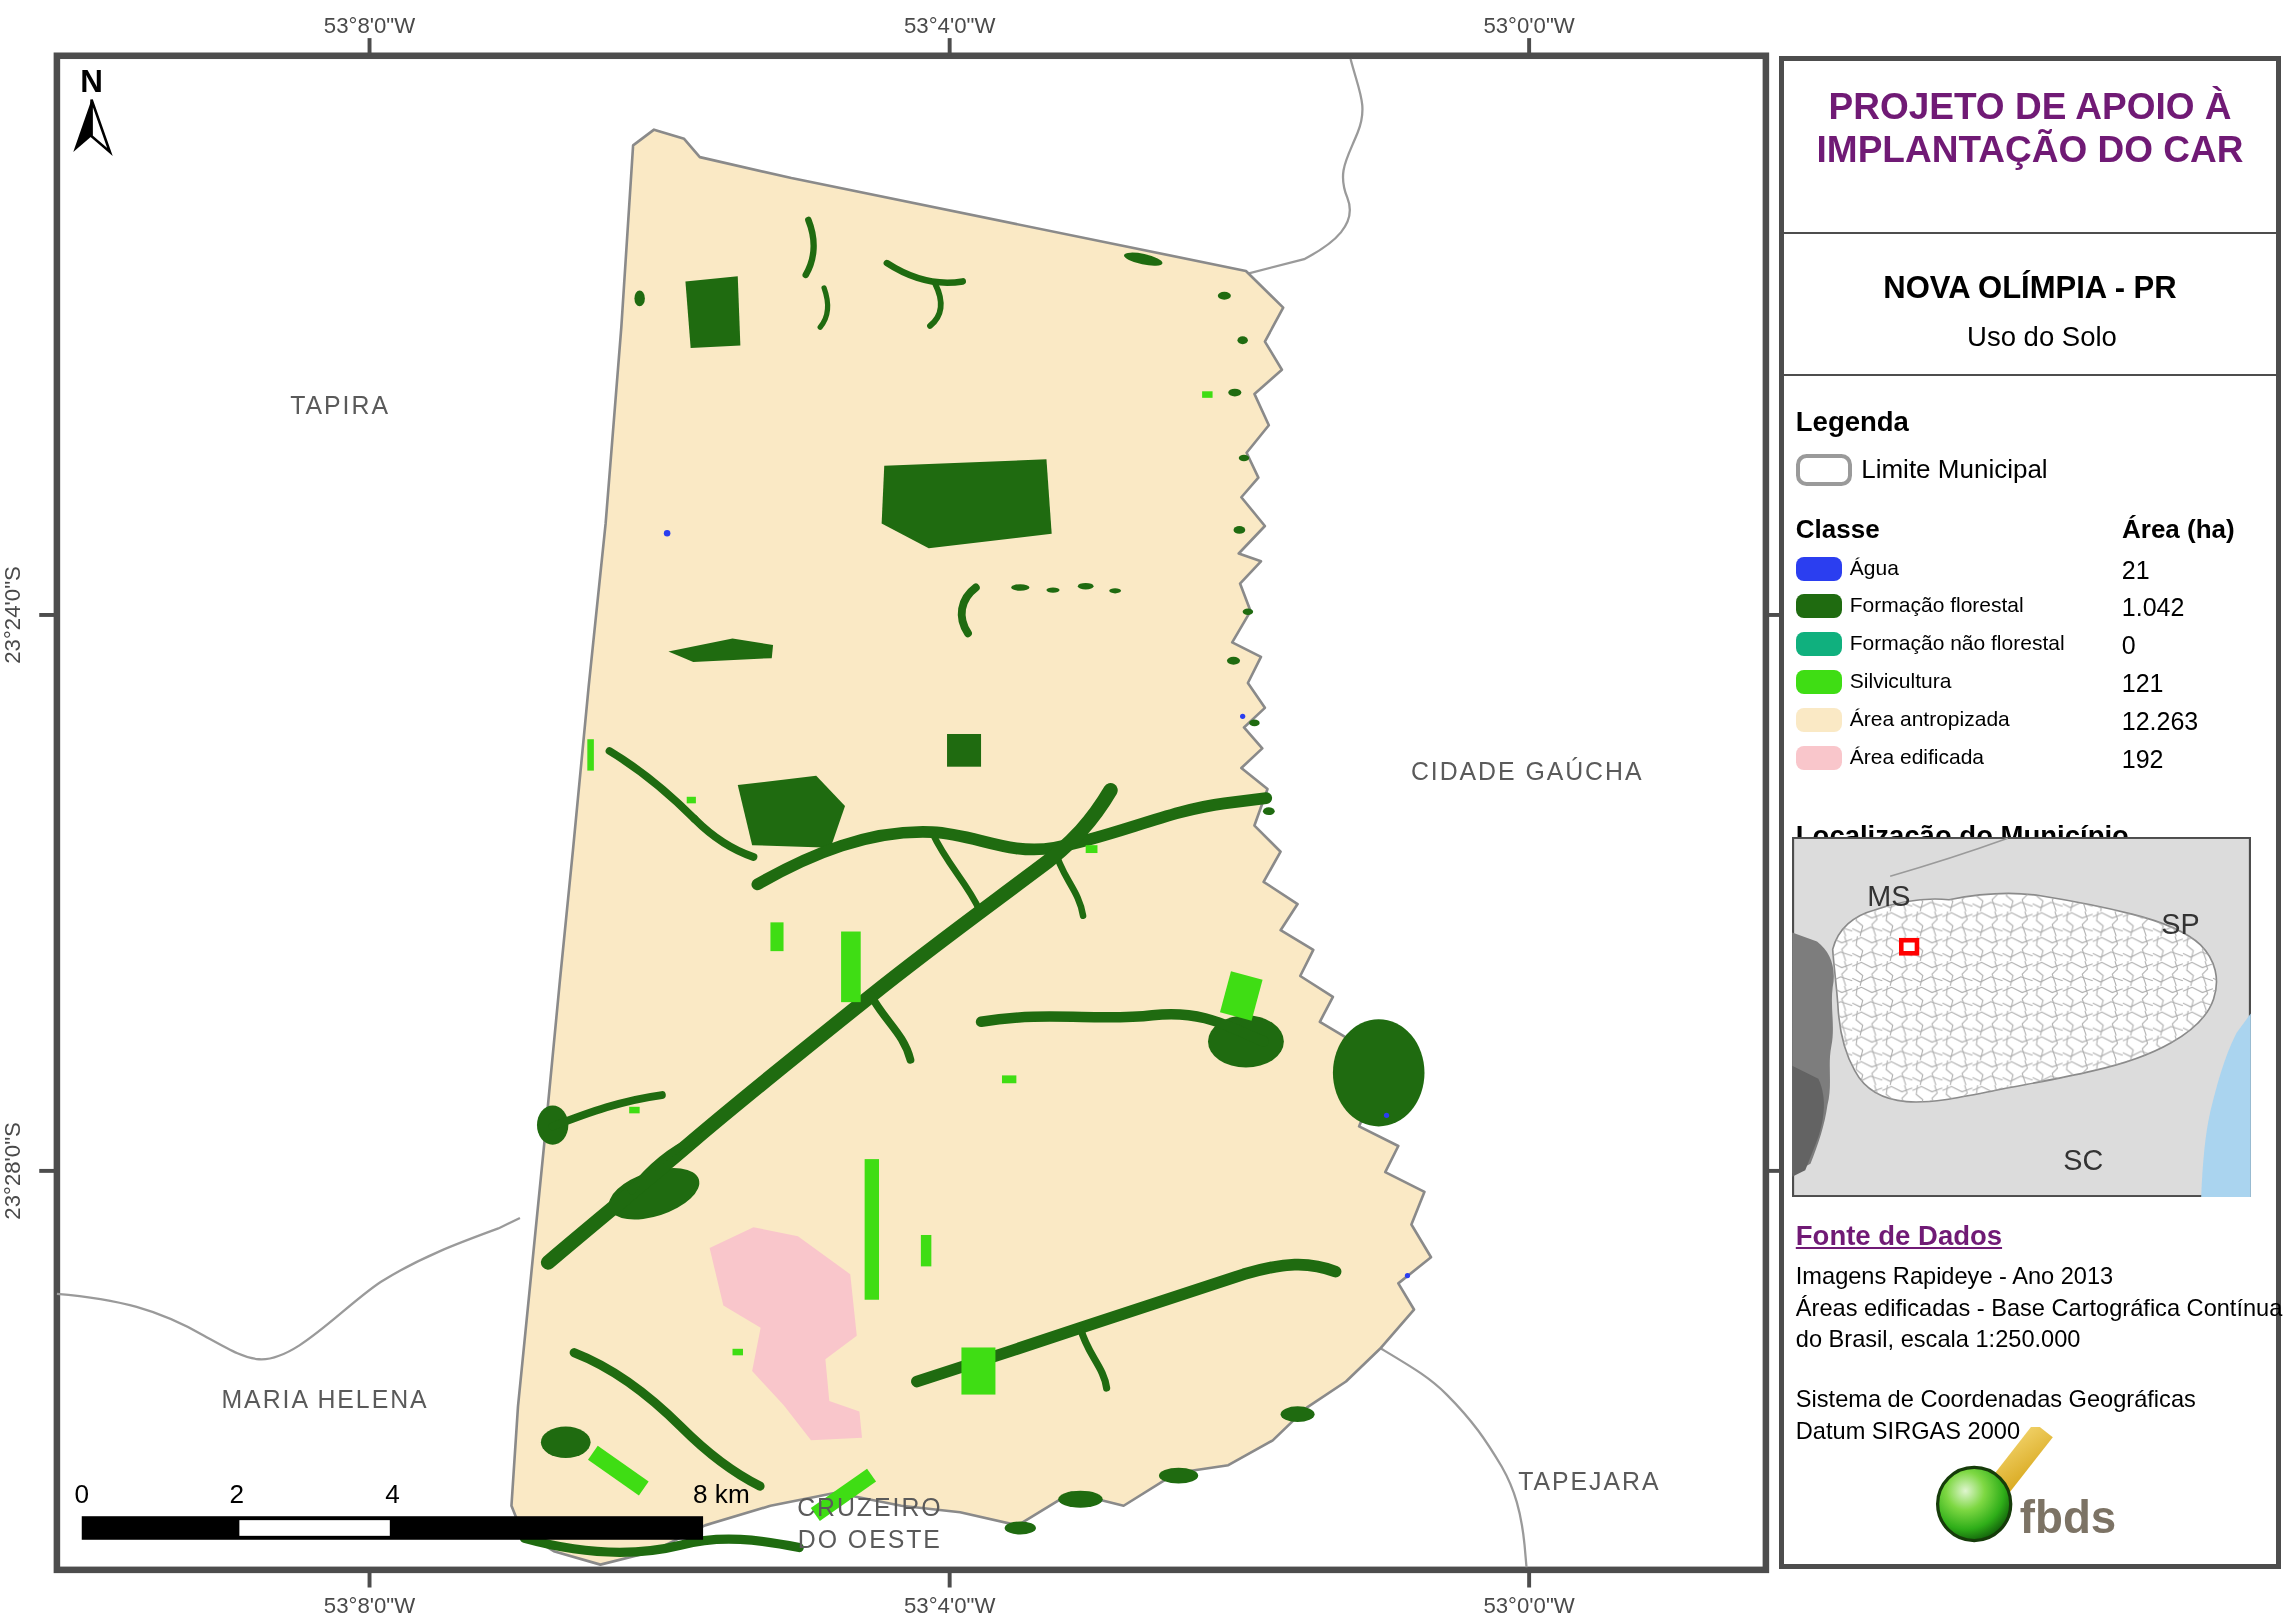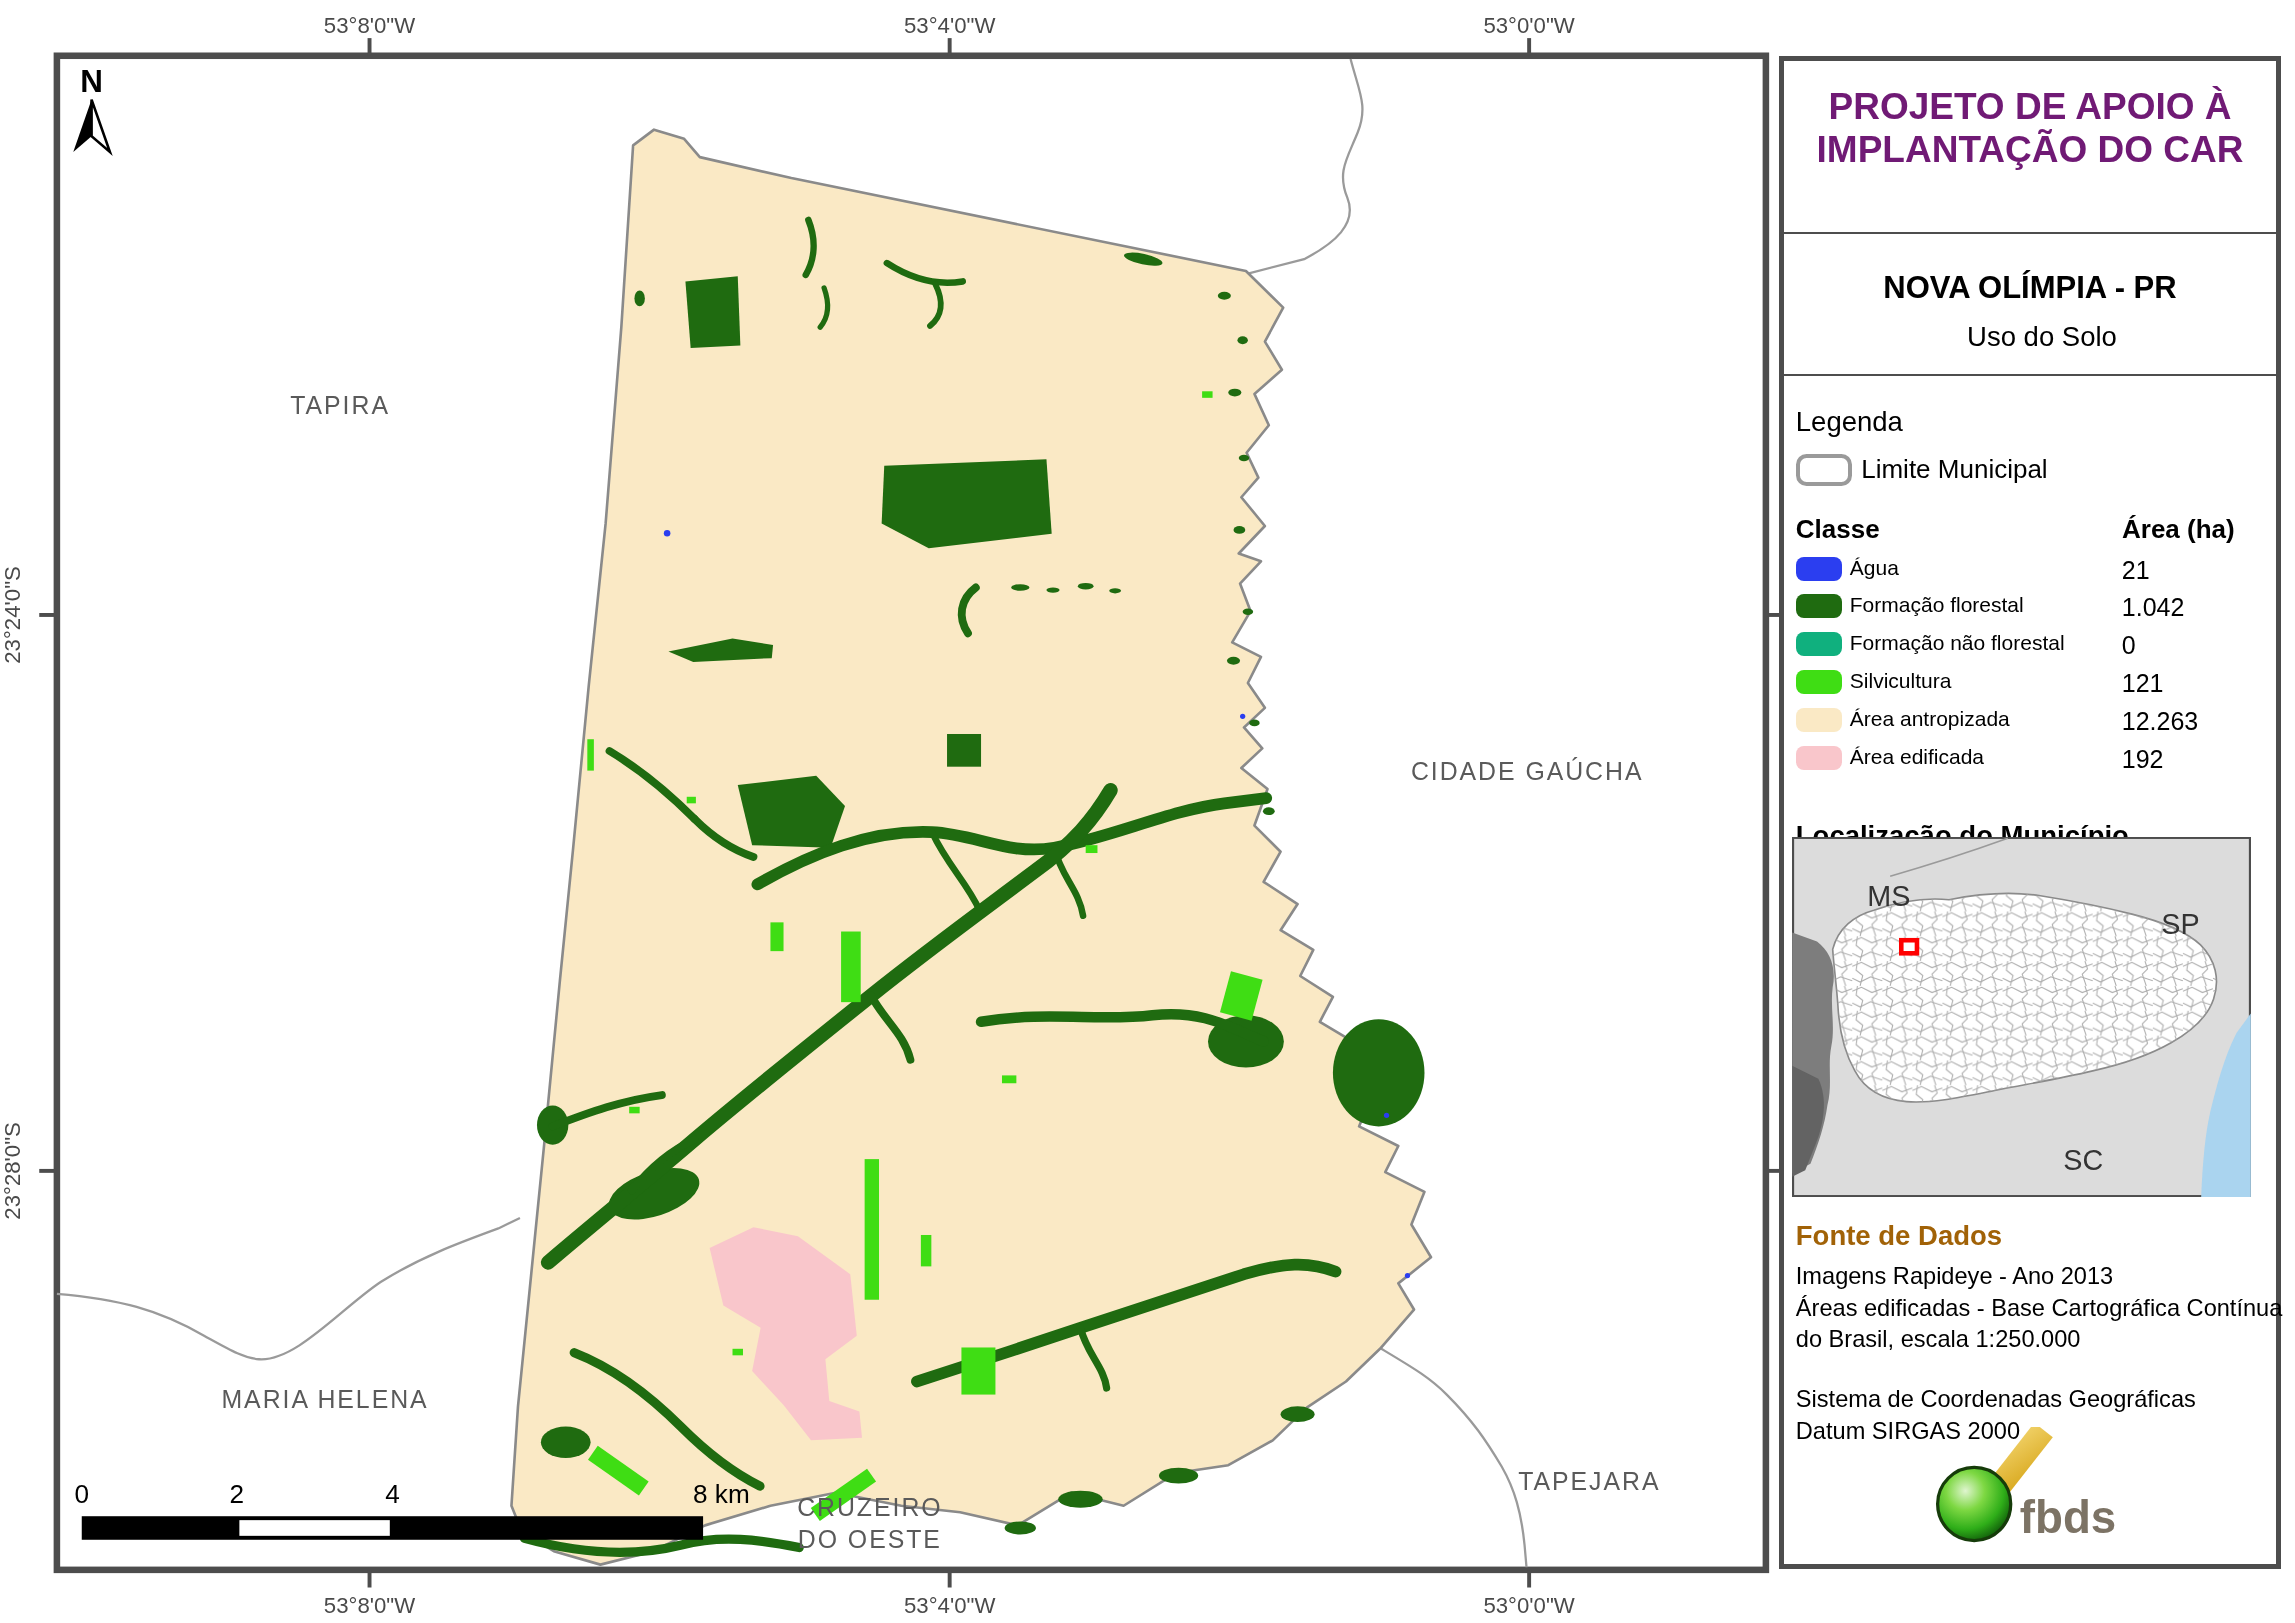--- a/index.html
+++ b/index.html
@@ -13,34 +13,34 @@
 
   
   #panel{position:absolute;left:1779px;top:56px;width:492px;height:1503px;
          border:5.9px solid #4d4d4d;background:#fff;}
   .pdivider{position:absolute;left:0;width:100%;height:2px;background:#4d4d4d;}
   .ptitle{position:absolute;top:25px;left:0;width:100%;text-align:center;
           font-size:37px;font-weight:bold;line-height:1.15;color:#701a75;}
   .pmuni{position:absolute;top:209px;left:0;width:100%;text-align:center;
          font-size:31px;font-weight:bold;color:#000;}
   .psub{position:absolute;top:260px;left:12px;width:100%;text-align:center;font-size:27.5px;color:#000;}
-  .h-legenda{position:absolute;top:345px;left:11.8px;font-size:27.5px;font-weight:normal;color:#000;}
+  .h-legenda{position:absolute;top:345px;left:11.8px;font-size:27.5px;font-weight:bold;color:#000;}
   .limite-row{position:absolute;top:393px;left:11.8px;height:31px;}
   .limite-swatch{display:inline-block;vertical-align:middle;width:48px;height:23.6px;
                  border:4.6px solid #9a9a9a;border-radius:10.5px;background:#fff;}
   .limite-label{display:inline-block;vertical-align:middle;margin-left:6.5px;font-size:26px;color:#000;}
   .h-classe{position:absolute;top:453px;left:11.8px;font-size:26px;font-weight:bold;color:#000;}
   .h-area{position:absolute;top:453px;left:338px;font-size:26px;font-weight:bold;color:#000;}
   .legrow{position:absolute;left:11.8px;width:464px;height:29px;}
   .legswatch{position:absolute;left:0;top:1.3px;width:46px;height:23.6px;border-radius:7.9px;}
   .leglabel{position:absolute;left:54px;top:0;font-size:21px;color:#000;white-space:nowrap;}
   .legarea{position:absolute;left:326px;top:0;font-size:25px;color:#000;}
   .h-local{position:absolute;top:738px;left:11.8px;font-size:27.5px;font-weight:bold;color:#000;margin-top:21px;}
   #insetwrap{position:absolute;top:776px;left:7.9px;width:459px;height:360px;}
-  .h-fonte{position:absolute;top:1159px;left:11.8px;font-size:27.5px;font-weight:bold;color:#a16207;}
+  .h-fonte{position:absolute;top:1159px;left:11.8px;font-size:27.5px;font-weight:bold;color:#701a75;text-decoration:underline;}
   .fonteline{position:absolute;left:11.8px;font-size:23.6px;color:#000;white-space:nowrap;}
   #logowrap{position:absolute;left:147px;top:1366px;width:196px;height:124px;}
 </style>
 </head>
 <body>
 
 <div id="page">
 
 <svg id="map-svg" width="2295" height="1623" viewBox="0 0 3509 2481" style="position:absolute;left:0;top:0;">
 

